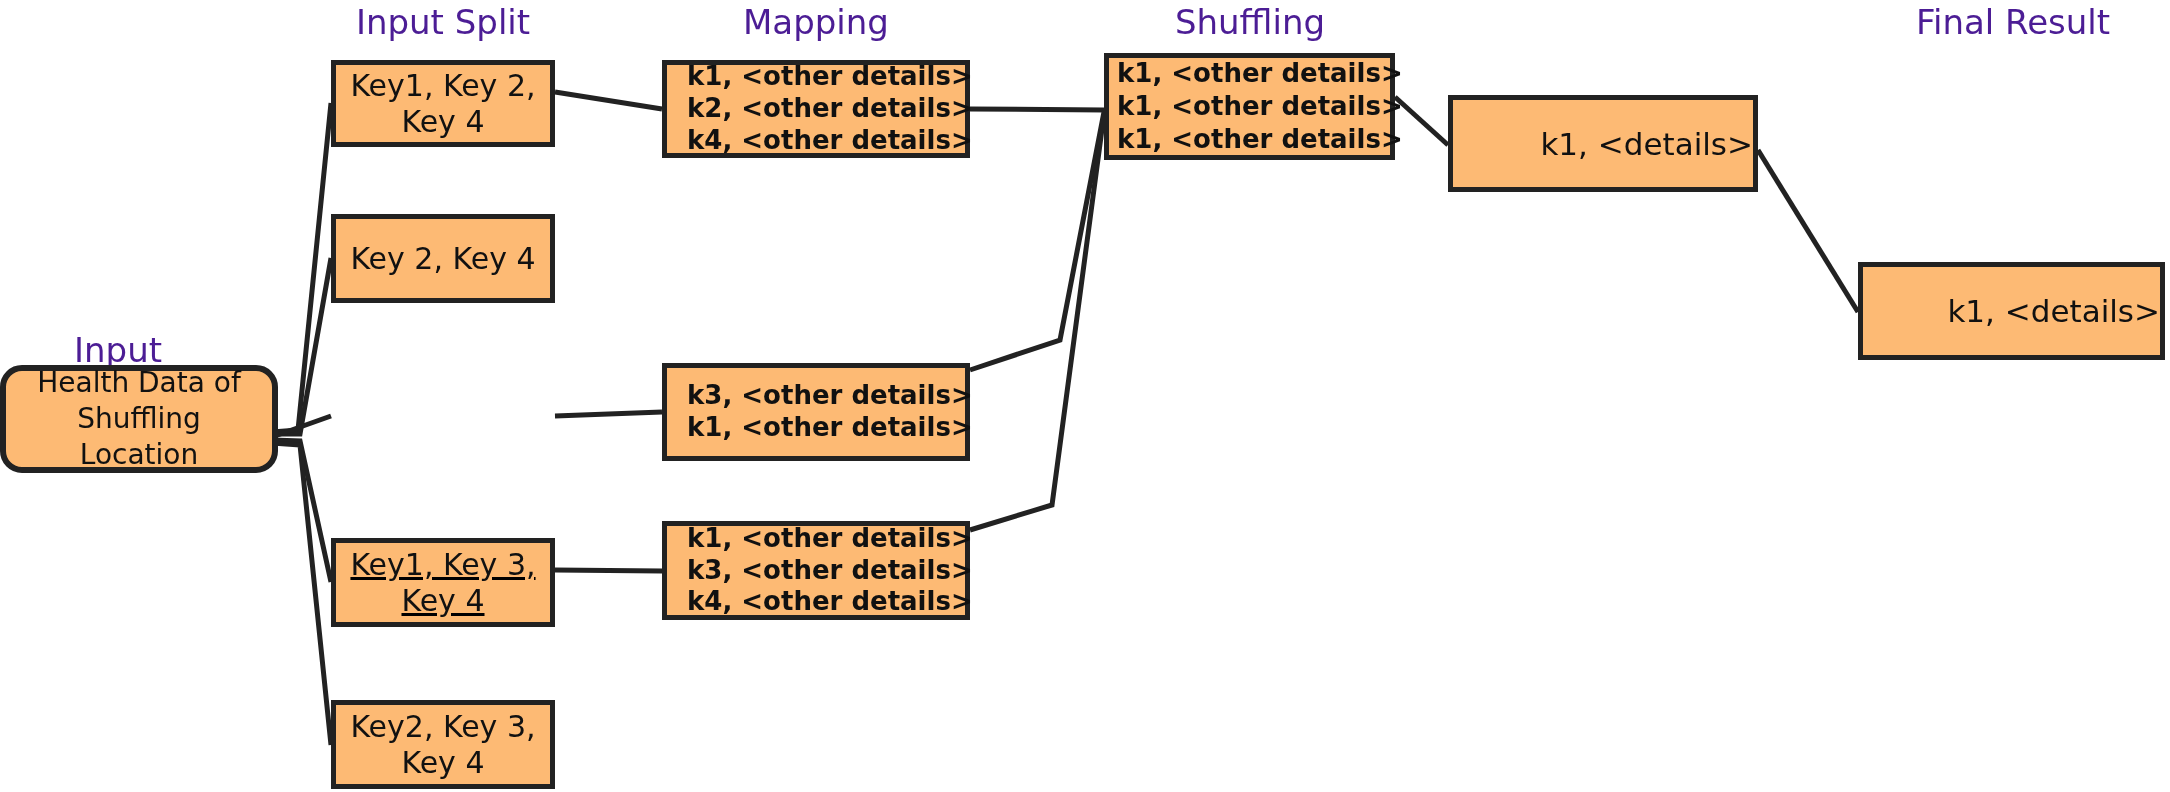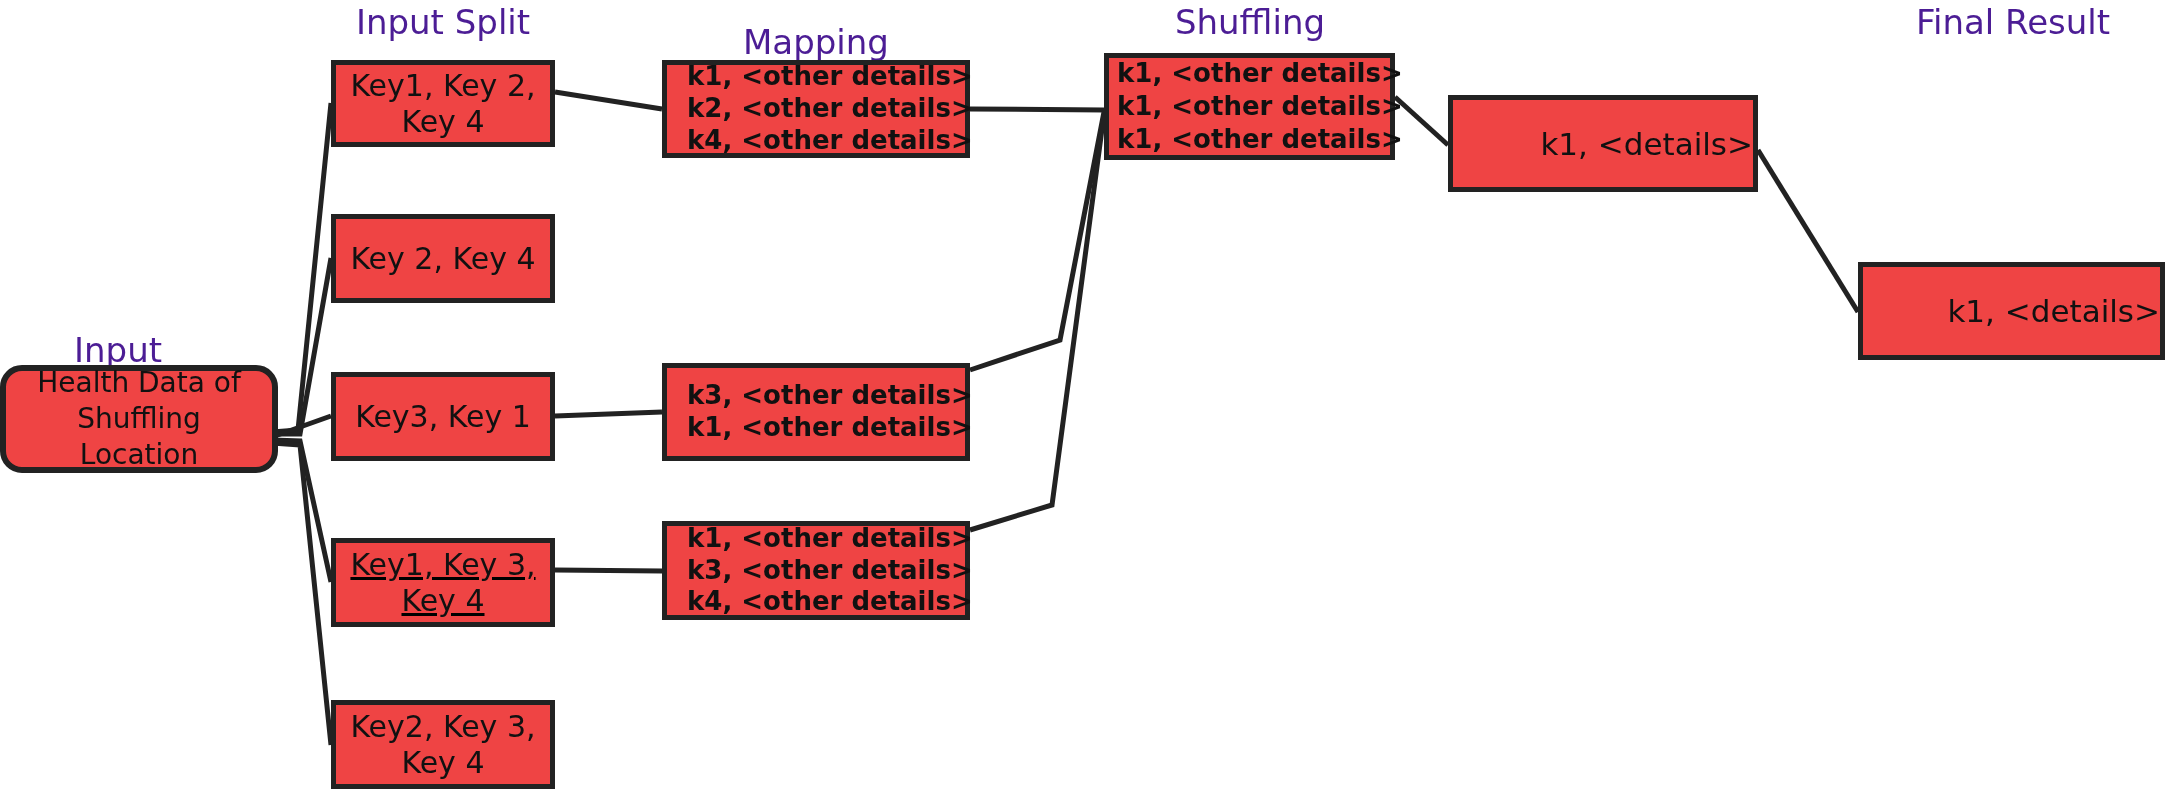--- a/index.html
+++ b/index.html
@@ -32,21 +32,21 @@
     font-size: 34px;
     font-weight: 400;
     color: #4c1d95;
     white-space: nowrap;
     text-align: center;
     letter-spacing: 0px;
   }
   .node {
     position: absolute;
     box-sizing: border-box;
-    background: #ef4444;
+    background: #fdba74;
     border: 5px solid #222222;
     display: flex;
     flex-direction: column;
     align-items: center;
     justify-content: center;
     z-index: 3;
   }
   .node.rounded {
     border-radius: 22px;
     border-width: 6px;
@@ -122,21 +122,21 @@
       <path d="M 1395 97 L 1448 145"></path>
 
       <path d="M 1758 150 L 1858 312"></path>
     </g>
   </svg>
 
   <div class="stage-label" style="left:18px; top:330px; width:200px;">Input</div>
 
   <div class="stage-label" style="left:321px; top:2px; width:244px;">Input Split</div>
 
-  <div class="stage-label" style="left:694px; top:2px; width:244px;margin-top:20px;">Mapping</div>
+  <div class="stage-label" style="left:694px; top:2px; width:244px;">Mapping</div>
 
   <div class="stage-label" style="left:1128px; top:2px; width:244px;">Shuffling</div>
 
 
   <div class="stage-label" style="left:1891px; top:2px; width:244px;">Final Result</div>
 
   <div class="node rounded input-node" style="left:0px; top:365px; width:278px; height:108px;">
     <span class="line">Health Data of</span>
     <span class="line">Shuffling</span>
     <span class="line">Location</span>
@@ -144,23 +144,20 @@
 
   <div class="node split-node" style="left:331px; top:60px; width:224px; height:87px;">
     <span class="line">Key1, Key 2,</span>
     <span class="line">Key 4</span>
   </div>
 
   <div class="node split-node" style="left:331px; top:214px; width:224px; height:89px;">
     <span class="line">Key 2, Key 4</span>
   </div>
 
-  <div class="node split-node" style="left:331px; top:372px; width:224px; height:89px;">
-    <span class="line">Key3, Key 1</span>
-  </div>
 
   <div class="node split-node" style="left:331px; top:538px; width:224px; height:89px;text-decoration:underline;">
     <span class="line">Key1, Key 3,</span>
     <span class="line">Key 4</span>
   </div>
 
   <div class="node split-node" style="left:331px; top:700px; width:224px; height:89px;">
     <span class="line">Key2, Key 3,</span>
     <span class="line">Key 4</span>
   </div>

